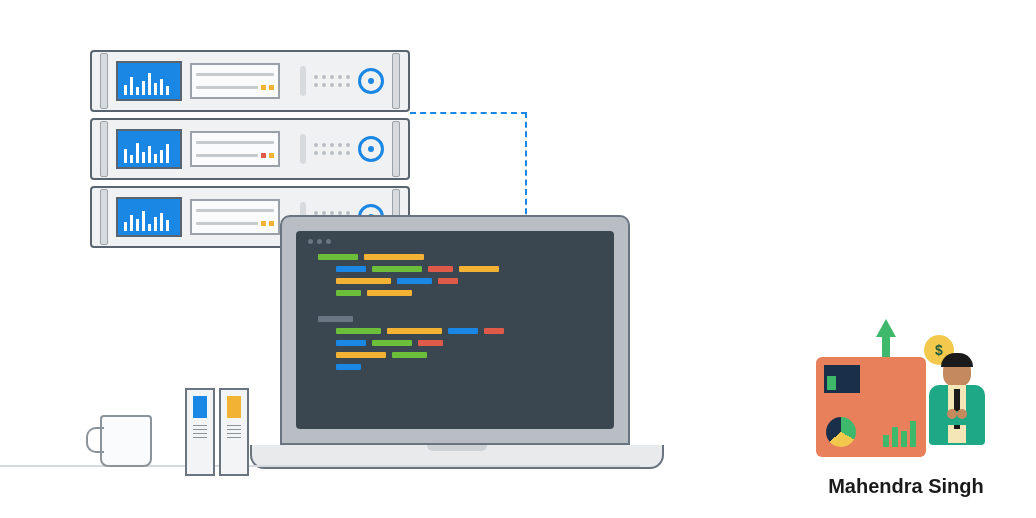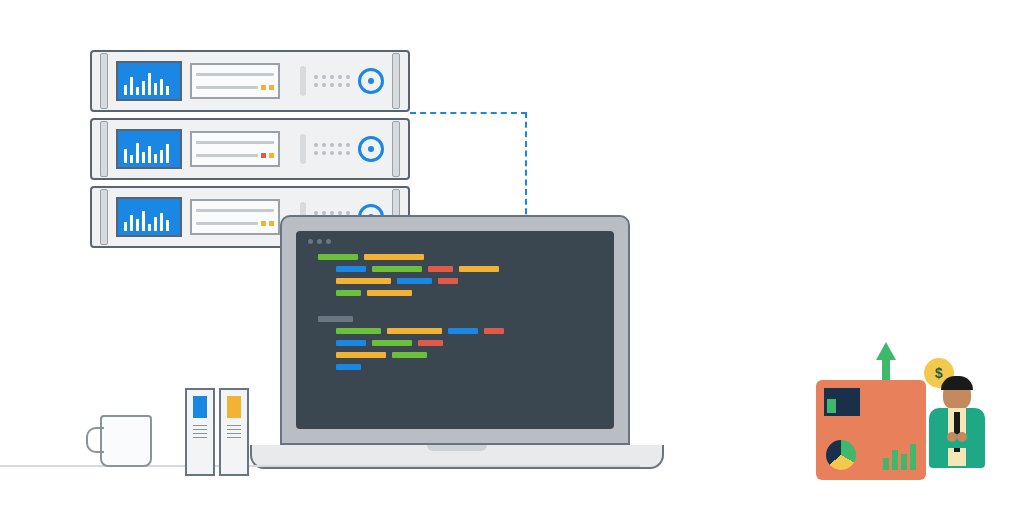--- a/index.html
+++ b/index.html
@@ -671,13 +671,14 @@
         <div class="p-shirt"></div>
         <div class="p-tie"></div>
         <div class="p-arms"></div>
         <div class="p-hands">
             <span></span>
             <span></span>
           </div>
       </div>
     </div>
   </div>
+  <div class="sig-name">Mahendra Singh</div>
 </div>
 
 </body></html>

